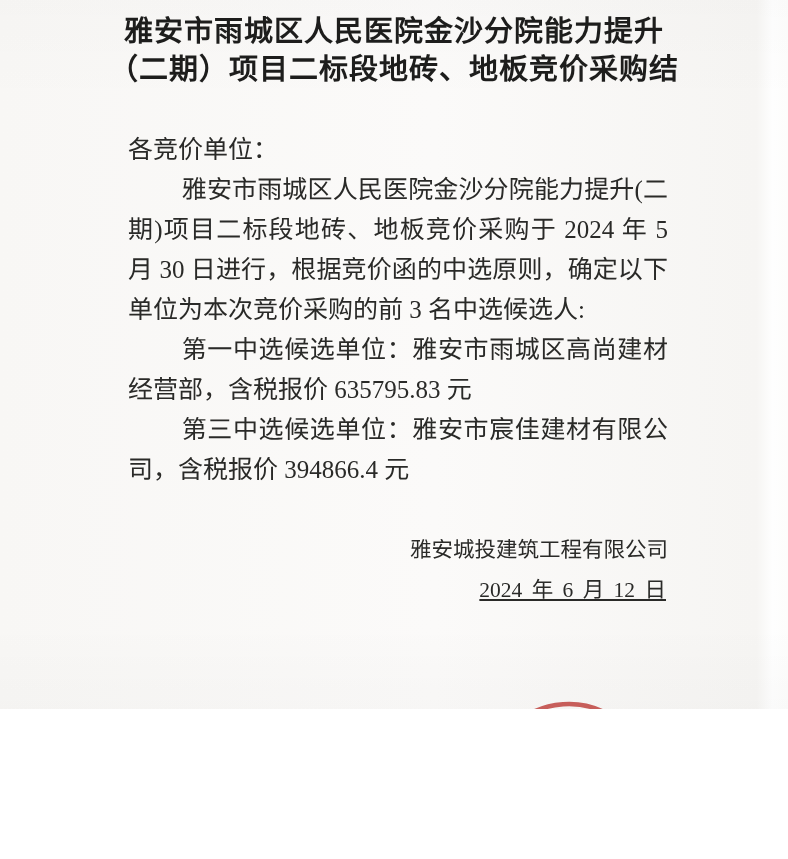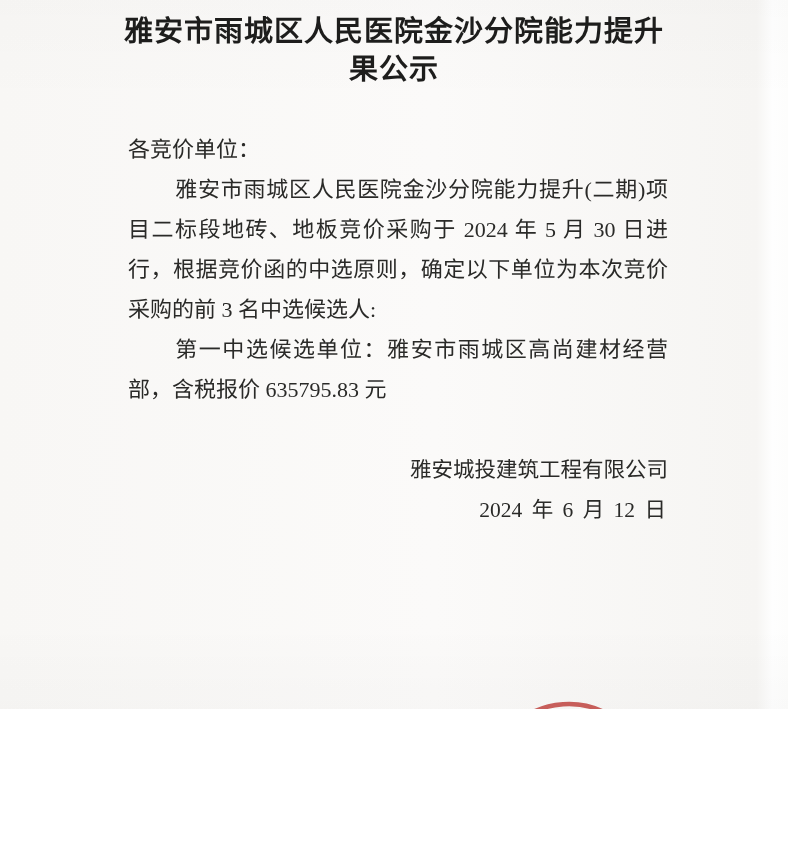--- a/index.html
+++ b/index.html
@@ -22,40 +22,41 @@
     font-family: "Liberation Sans", "DejaVu Sans", sans-serif;
     font-weight: 700;
     font-size: 29px;
     line-height: 38px;
     color: #1d1d1c;
     letter-spacing: 1px;
   }
   .doc-body {
     width: 540px;
     margin: 42px 0 12px 128px;
-    font-size: 22px;
+    font-size: 25px;
     line-height: 40px;
     text-align: justify;
   }
   .doc-body p {
     margin: 0;
   }
   .doc-body p.indent {
     text-indent: 2.15em;
   }
   .doc-footer {
     width: 540px;
     margin: 40px 0 0 128px;
     text-align: right;
     font-size: 21.5px;
     line-height: 40px;
   }
   .sig-date {
     padding-right: 2px;
     word-spacing: 4px;
+    text-decoration: underline;
   }
   .seal {
     position: absolute;
     left: 482px;
     top: 690px;
     width: 172px;
     height: 172px;
     mix-blend-mode: multiply;
     transform: rotate(-4deg);
     pointer-events: none;
@@ -76,27 +77,28 @@
     opacity: 0.75;
   }
 </style>
 </head>
 <body>
 
 <div class="page">
 
   <header class="doc-title">
     <div>雅安市雨城区人民医院金沙分院能力提升</div>
-    <div>果公示</div>
+    <div>（二期）项目二标段地砖、地板竞价采购结</div>
   </header>
 
   <main class="doc-body">
     <p>各竞价单位：</p>
     <p class="indent">雅安市雨城区人民医院金沙分院能力提升(二期)项目二标段地砖、地板竞价采购于 2024 年 5 月 30 日进行，根据竞价函的中选原则，确定以下单位为本次竞价采购的前 3 名中选候选人:</p>
     <p class="indent">第一中选候选单位：雅安市雨城区高尚建材经营部，含税报价 635795.83 元</p>
+    <p class="indent">第三中选候选单位：雅安市宸佳建材有限公司，含税报价 394866.4 元</p>
   </main>
 
   <footer class="doc-footer">
     <div class="sig-company">雅安城投建筑工程有限公司</div>
     <div class="sig-date">2024 年 6 月 12 日</div>
   </footer>
 
   <div class="seal">
     <svg width="172" height="172" viewBox="0 0 172 172">
       <defs>

